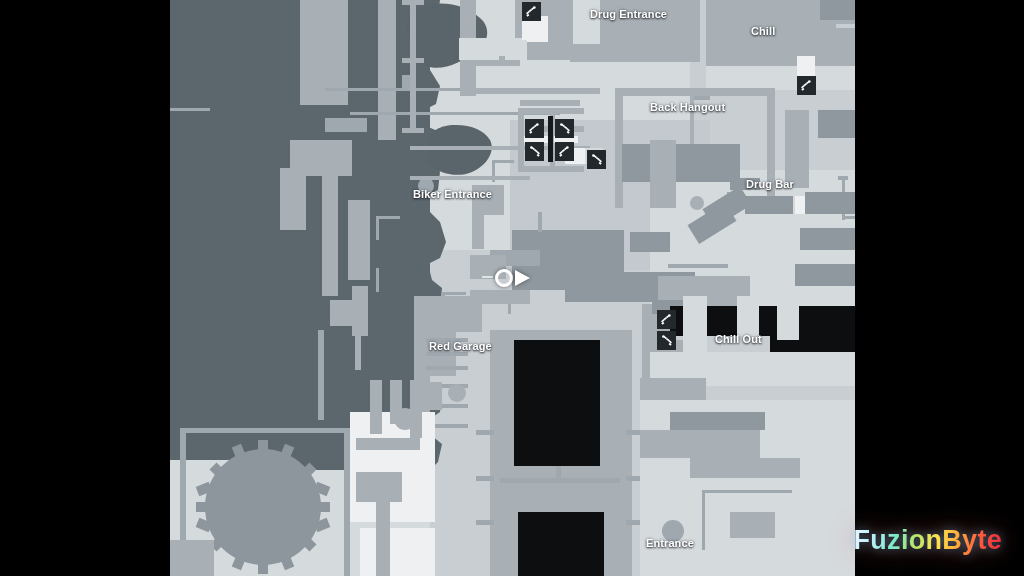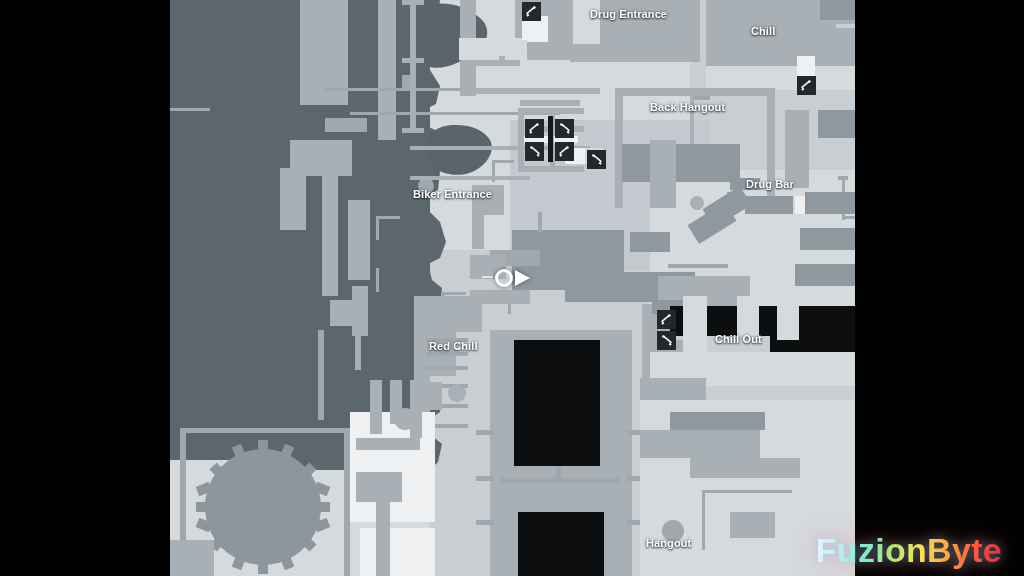--- a/index.html
+++ b/index.html
@@ -50,21 +50,21 @@
   #pRing{position:absolute;left:0;top:4px;width:18px;height:18px;border-radius:50%;
          border:3px solid #fff;box-sizing:border-box;
          box-shadow:0 0 4px rgba(0,0,0,.55);}
   #pCone{position:absolute;left:20px;top:5px;width:0;height:0;
          border-top:8px solid transparent;border-bottom:8px solid transparent;
          border-left:15px solid #ffffff;
          filter:drop-shadow(0 0 2px rgba(0,0,0,.5));}
   #pTail{position:absolute;left:-13px;top:11px;width:11px;height:2px;background:#e9edef;opacity:.85;}
 
   
-  #wm{position:absolute;right:22px;bottom:6px;font-size:34px;font-weight:bold;
+  #wm{position:absolute;right:22px;bottom:20px;font-size:27px;font-weight:bold;
       letter-spacing:.3px;
       background:linear-gradient(100deg,#eaf6ff 0%,#bff0ff 12%,#7de8c8 28%,
                  #b9e66a 42%,#ffe14d 56%,#ffa63c 70%,#ff5a3c 84%,#e8253c 100%);
       -webkit-background-clip:text;background-clip:text;color:transparent;
       text-shadow:none;
       filter:drop-shadow(0 0 6px rgba(120,200,255,.55)) drop-shadow(0 0 12px rgba(255,90,60,.35));}
 </style>
 </head>
 <body>
 
@@ -295,23 +295,23 @@
     <div class="b c-mid2" style="left:10px;top:428px;width:6px;height:148px;"></div>
     <div class="b c-mid2" style="left:10px;top:428px;width:170px;height:5px;"></div>
     <div class="b c-mid2" style="left:174px;top:428px;width:6px;height:148px;"></div>
     <div class="b c-mid" style="left:0;top:540px;width:44px;height:36px;"></div>
 
     <div class="lab" style="left:420px;top:8px;">Drug Entrance</div>
     <div class="lab" style="left:581px;top:25px;">Chill</div>
     <div class="lab" style="left:480px;top:101px;">Back Hangout</div>
     <div class="lab" style="left:576px;top:178px;">Drug Bar</div>
     <div class="lab" style="left:243px;top:188px;">Biker Entrance</div>
-    <div class="lab" style="left:259px;top:340px;">Red Chill</div>
+    <div class="lab" style="left:259px;top:340px;">Red Garage</div>
     <div class="lab" style="left:545px;top:333px;">Chill Out</div>
-    <div class="lab" style="left:476px;top:537px;">Hangout</div>
+    <div class="lab" style="left:476px;top:537px;">Entrance</div>
 
     <div class="stair" style="left:352px;top:2px;">
       <svg viewBox="0 0 16 16">
           <g fill="#ffffff">
             <rect x="1.5" y="8.5" width="4" height="2" transform="rotate(-40 3.5 9.5)"></rect>
             <rect x="4.5" y="6" width="4" height="2" transform="rotate(-40 6.5 7)"></rect>
             <rect x="7.5" y="3.5" width="4" height="2" transform="rotate(-40 9.5 4.5)"></rect>
             <circle cx="11.5" cy="3" r="1.6"></circle>
             <rect x="2" y="11.5" width="3" height="2.2" transform="rotate(-40 3.5 12.6)"></rect>
           </g>

